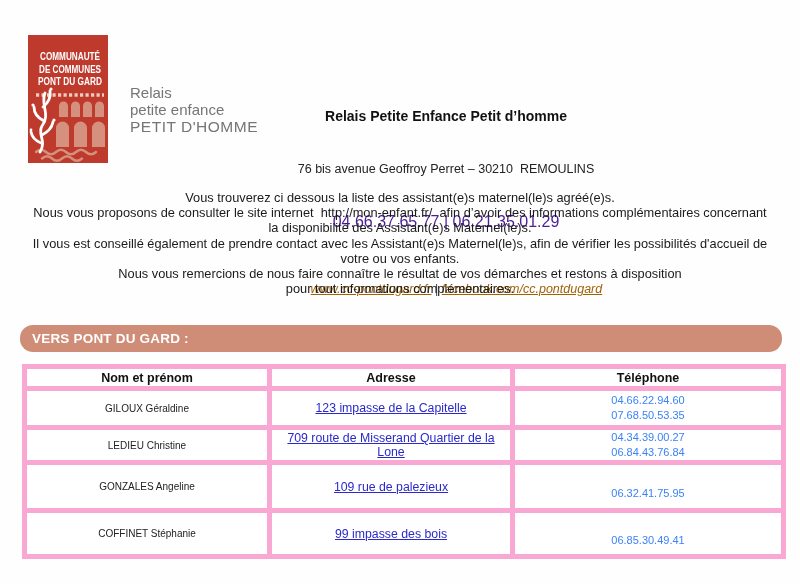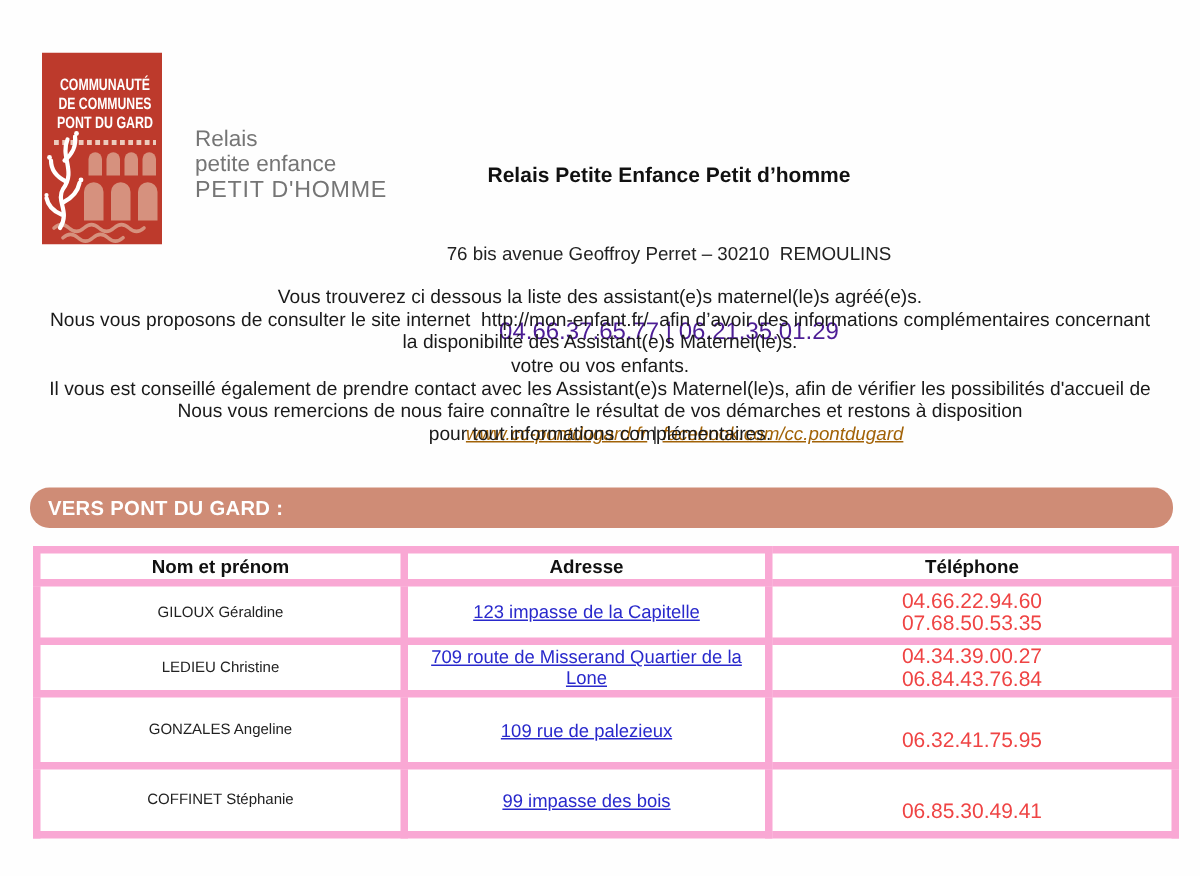--- a/index.html
+++ b/index.html
@@ -30,21 +30,21 @@
   
   table.listing{position:absolute;left:22px;top:364px;width:759px;border-collapse:collapse;
                 table-layout:fixed;background:#fff;}
   table.listing th,table.listing td{border:5px solid #f9a8d4;text-align:center;padding:0;}
   table.listing{border:2px solid #3c3c3c;}
   table.listing th{height:17px;font-size:12.5px;font-weight:bold;color:#111;}
   td.name{font-size:10px;color:#222;}
   td.addr{font-size:12.3px;}
   td.addr a{color:#2929cc;text-decoration:underline;}
   td.addr a.narrow{display:inline-block;max-width:210px;}
-  td.phone{font-size:14px;color:#ef4444;line-height:15px;}
+  td.phone{font-size:11px;color:#3b82f6;line-height:15px;}
   tr.r1{height:39px;} tr.r2{height:35px;} tr.r3{height:48px;} tr.r4{height:46px;}
   td.phone.low{vertical-align:middle;padding-top:13px;}
 </style>
 </head>
 <body>
 
 <div class="page">
 
   <svg class="logo-svg" width="80" height="128" viewBox="0 0 80 128">
     <rect x="0" y="0" width="80" height="128" fill="#bd3a2c"></rect>
@@ -95,22 +95,22 @@
     <div class="phones">04.66.37.65.77 | 06.21.35.01.29</div>
     <div class="links">
       <a href="#">www.cc-pontdugard.fr</a><span class="sep"> | </span><a href="#">facebook.com/cc.pontdugard</a>
     </div>
   </div>
 
   <div class="intro">
     <div>Vous trouverez ci dessous la liste des assistant(e)s maternel(le)s agréé(e)s.</div>
     <div>Nous vous proposons de consulter le site internet  http://mon-enfant.fr/  afin d’avoir des informations complémentaires concernant</div>
     <div>la disponibilité des Assistant(e)s Maternel(le)s.</div>
+    <div>Il vous est conseillé également de prendre contact avec les Assistant(e)s Maternel(le)s, afin de vérifier les possibilités d'accueil de</div>
     <div>votre ou vos enfants.</div>
-    <div>Il vous est conseillé également de prendre contact avec les Assistant(e)s Maternel(le)s, afin de vérifier les possibilités d'accueil de</div>
     <div>Nous vous remercions de nous faire connaître le résultat de vos démarches et restons à disposition</div>
     <div>pour tout informations complémentaires.</div>
   </div>
 
   <div class="banner">
     <span>VERS PONT DU GARD :</span>
   </div>
 
   <table class="listing">
     <colgroup>

